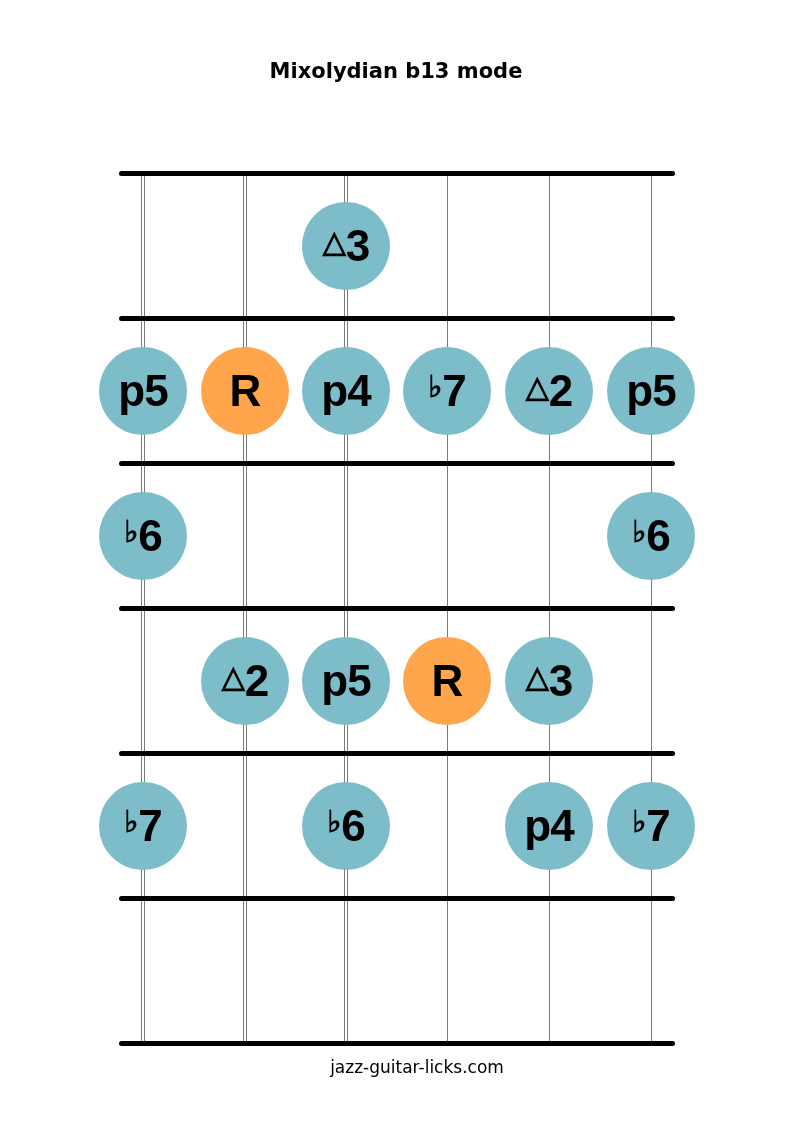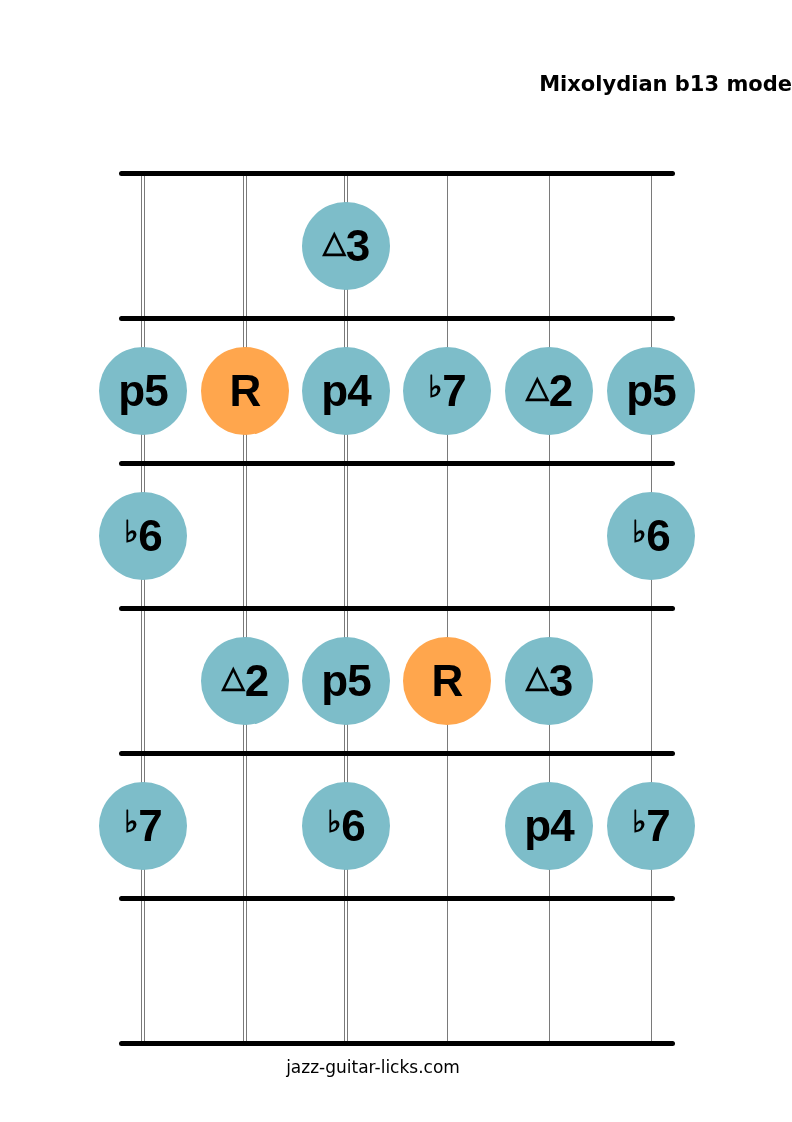--- a/index.html
+++ b/index.html
@@ -1,18 +1,18 @@
 <!DOCTYPE html>
 <html><head>
 <meta charset="utf-8">
 <style>
   html, body { margin: 0; padding: 0; background: #ffffff; }
   body { width: 792px; height: 1122px; position: relative; overflow: hidden; font-family: "DejaVu Sans", sans-serif; }
-  .title { position: absolute; left: 0; width: 792px; top: 72px; text-align: right; font-family: "DejaVu Sans", sans-serif; font-weight: bold; font-size: 21px; color: #000; }
-  .footer { position: absolute; left: 0; width: 746px; top: 1057px; text-align: center; font-family: "DejaVu Sans", sans-serif; font-size: 17px; color: #000; }
+  .title { position: absolute; left: 0; width: 792px; top: 59px; text-align: center; font-family: "DejaVu Sans", sans-serif; font-weight: bold; font-size: 21px; color: #000; }
+  .footer { position: absolute; left: 0; width: 746px; top: 1057px; text-align: center; font-family: "DejaVu Sans", sans-serif; font-size: 17px; color: #000; padding-left: 44px; }
   .fret { position: absolute; left: 119px; width: 556px; height: 5px; background: #000; border-radius: 3px; }
   .string { position: absolute; top: 173px; height: 872px; width: 1px; background: #7a7a7a; }
   .string.double { width: 2px; background: transparent; border-left: 1px solid #7a7a7a; border-right: 1px solid #7a7a7a; }
   .note { position: absolute; width: 88px; height: 88px; border-radius: 50%; display: flex; align-items: center; justify-content: center; font-family: "Liberation Sans", sans-serif; font-weight: bold; font-size: 44px; color: #000; letter-spacing: -1px; }
   .note.interval { background: #7dbdc9; }
   .note.root { background: #ffa64d; }
   .note span.sym { font-size: 30px; font-weight: bold; margin-right: 1px; position: relative; top: -4px; }
 </style>
 </head>
 <body>

